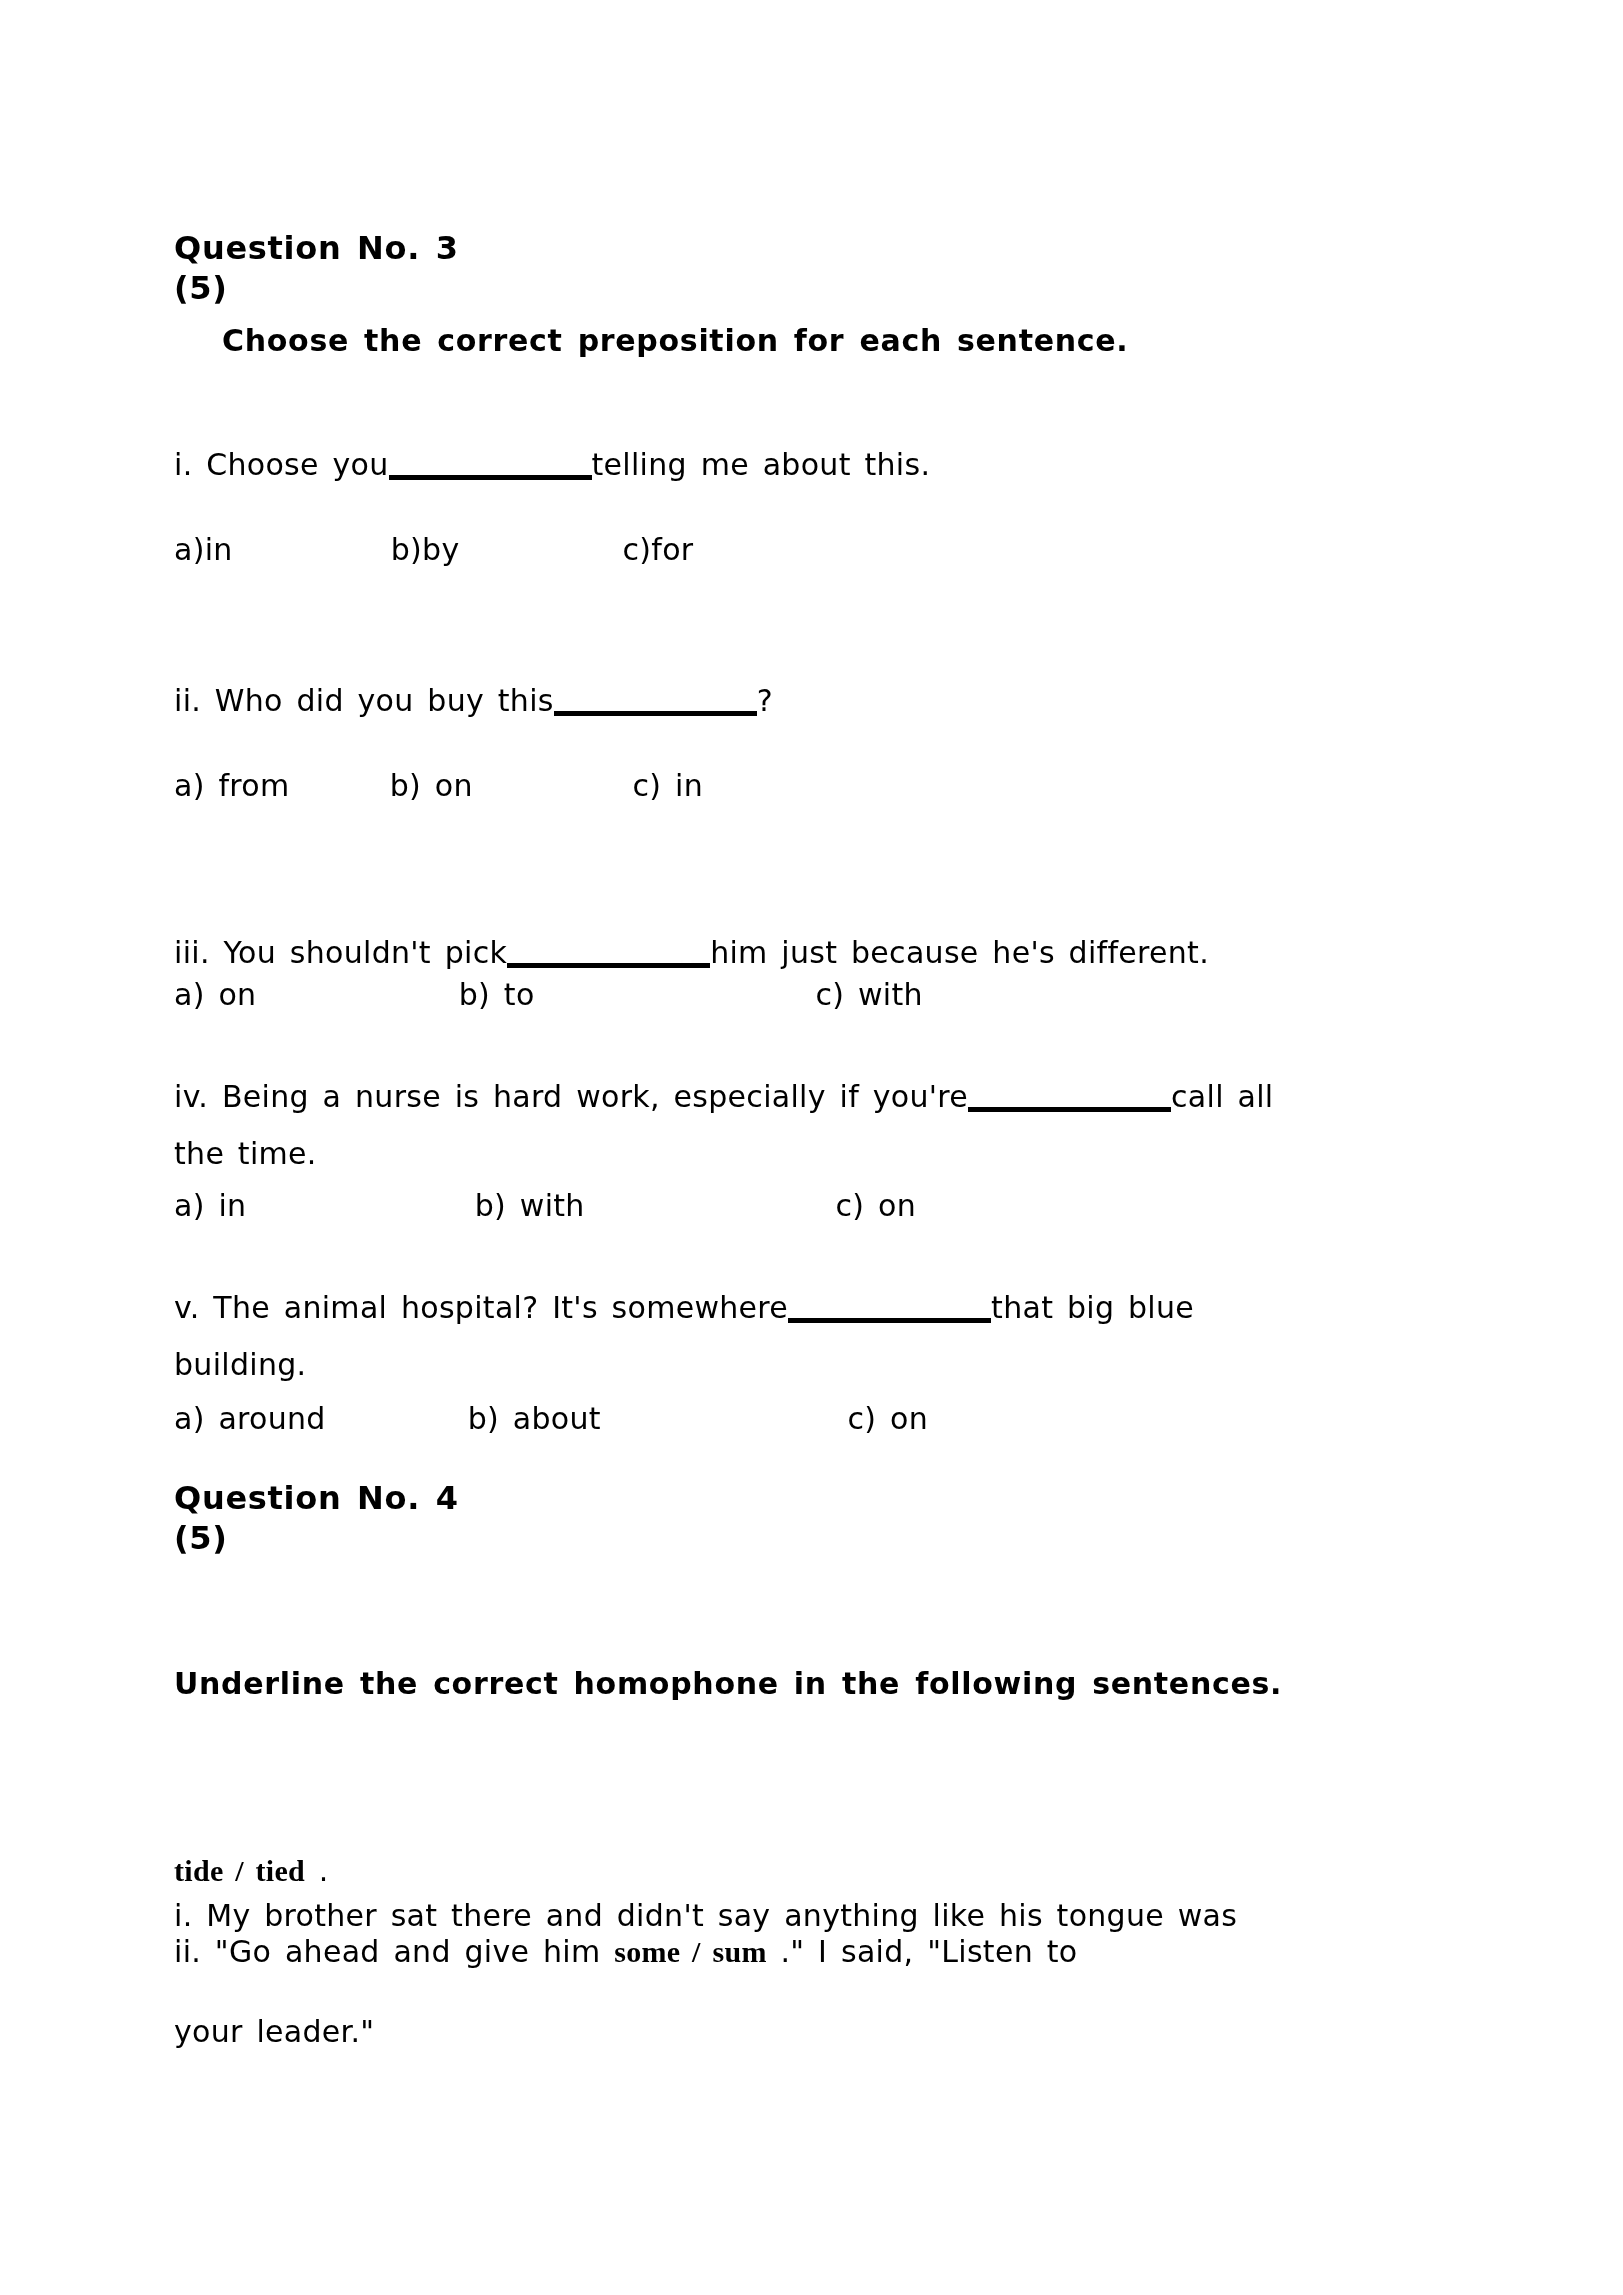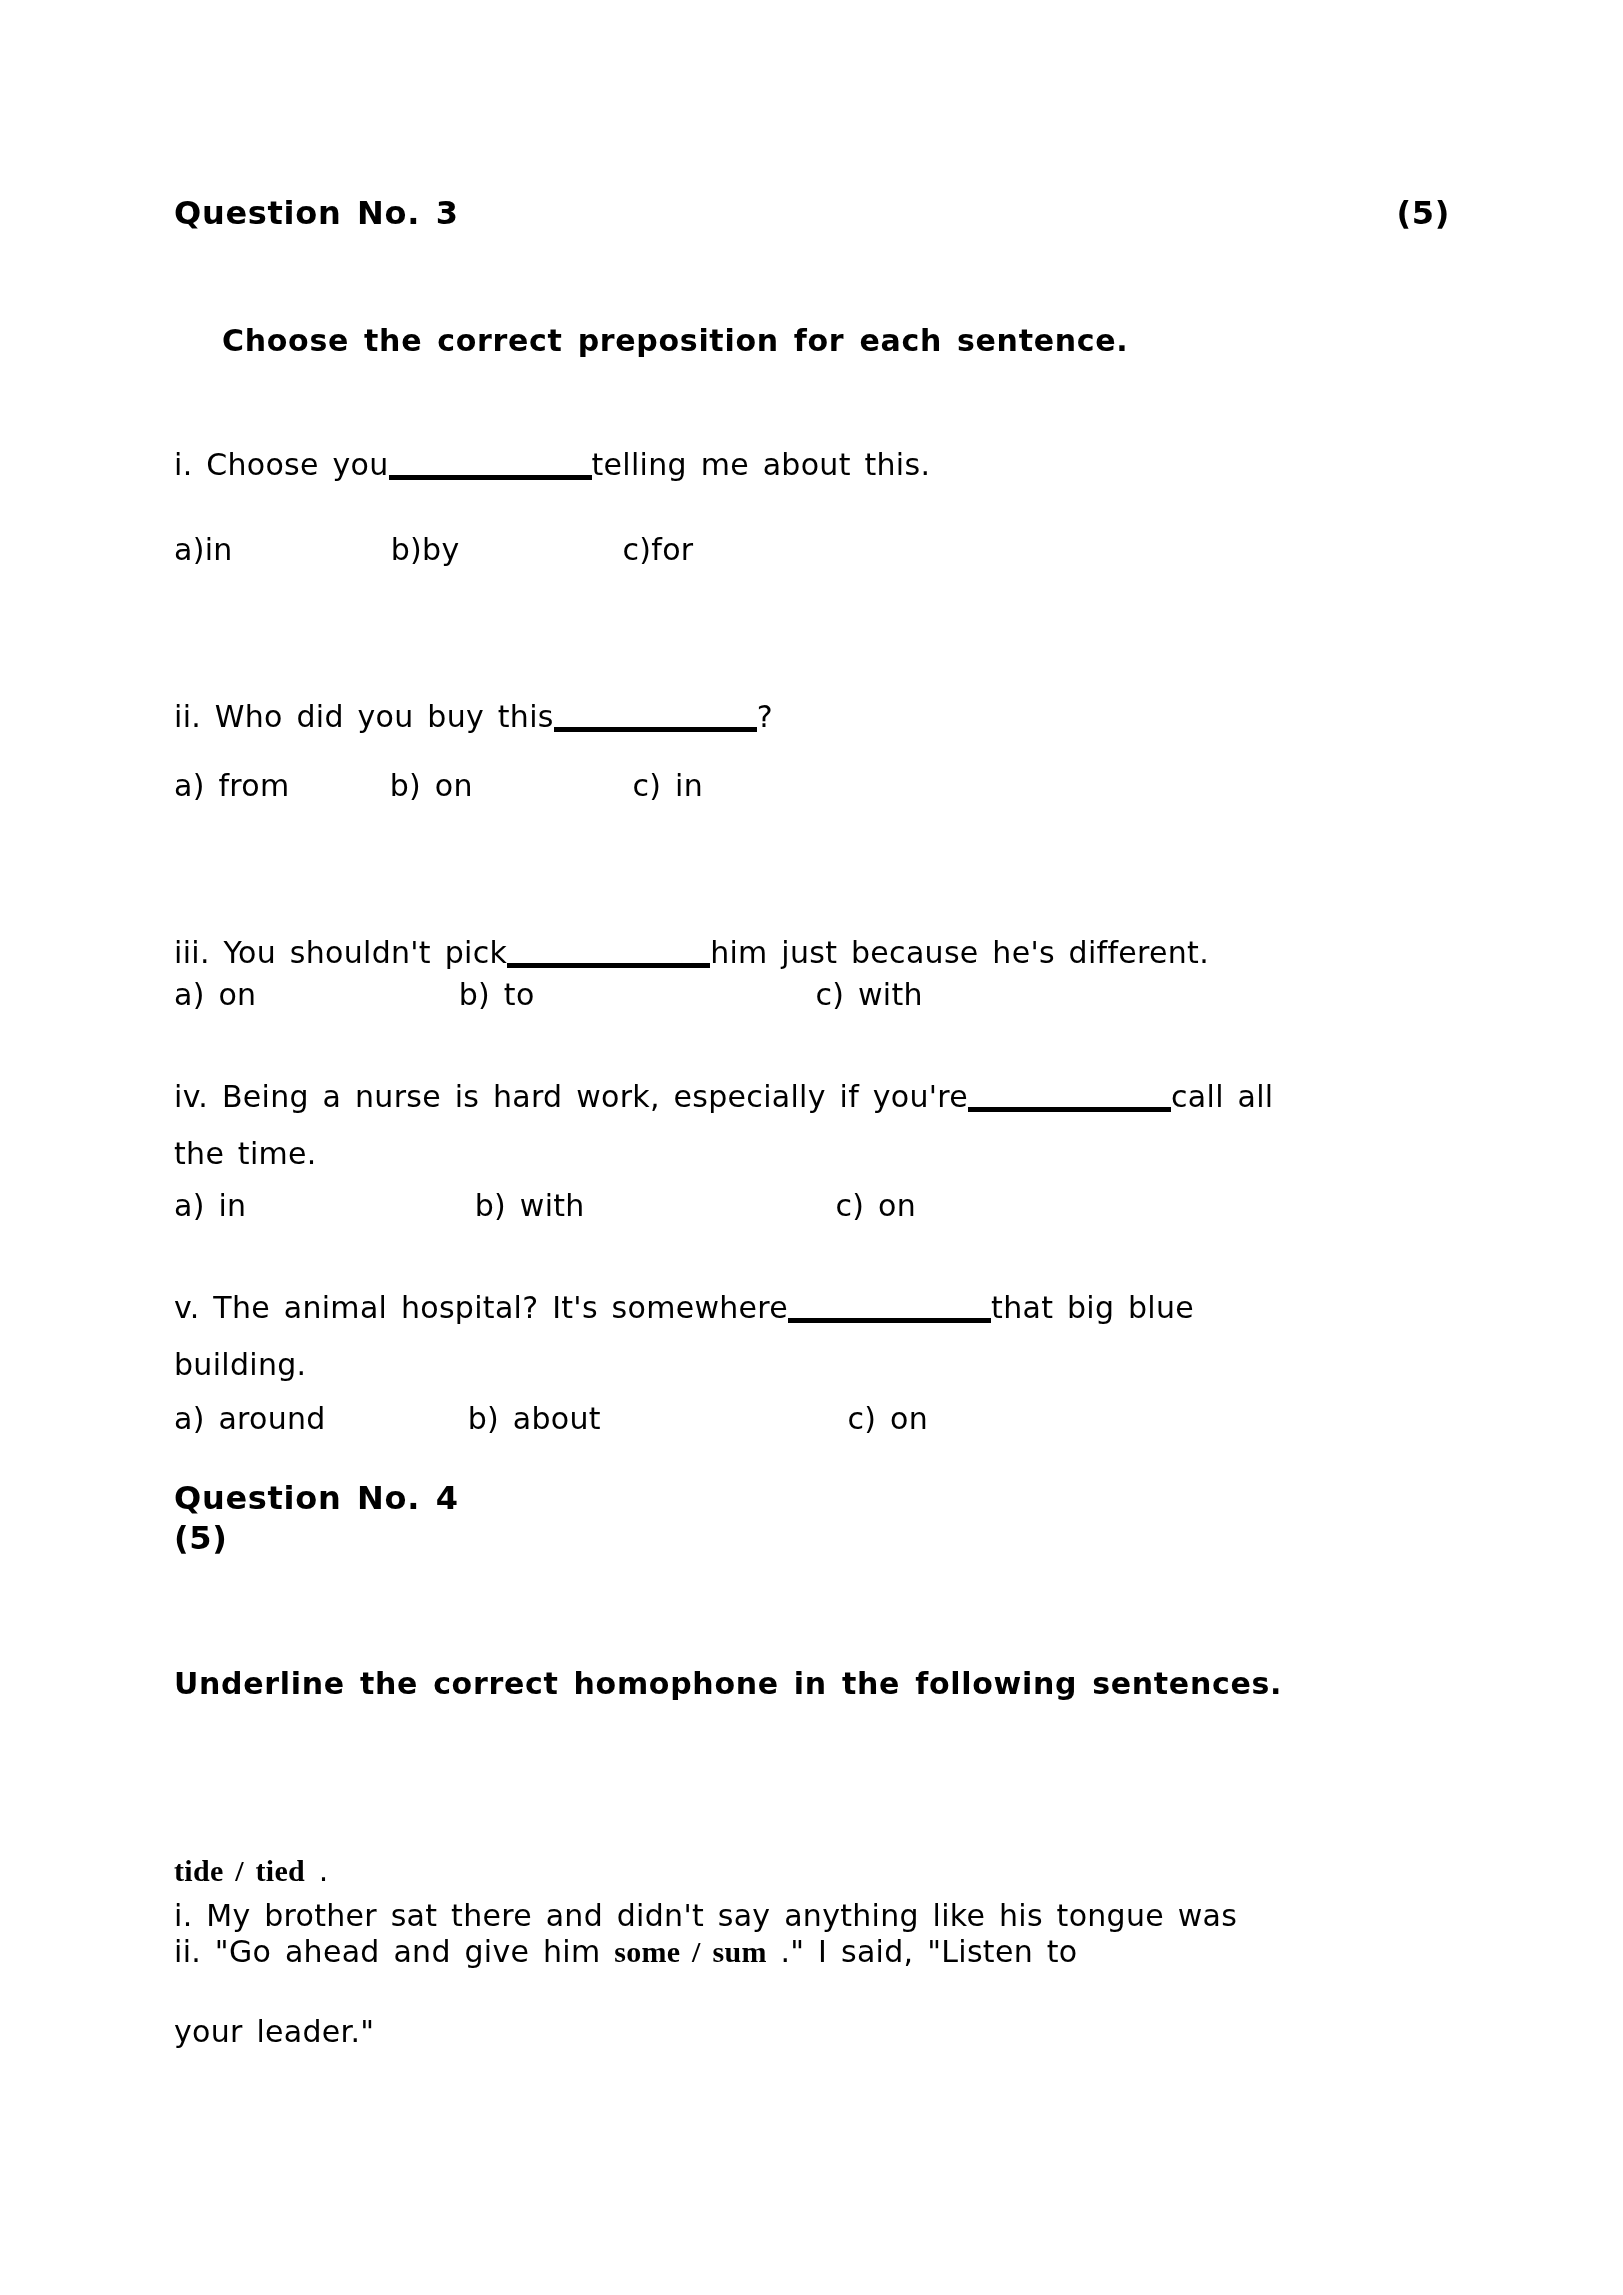--- a/index.html
+++ b/index.html
@@ -27,35 +27,35 @@
   .opt{display:inline-block;}
   .w310{width:203px}.w333{width:218px}
   .w308{width:202px}.w350{width:229px}
   .w414{width:271px}.w524{width:343px}
   .w438{width:287px}.w530{width:347px}
   .w428{width:280px}.w560{width:366px}
 </style>
 </head>
 <body>
 
-<div class="line hdr" style="top:193px;">
+<div class="line hdr" style="top:228px;flex-direction:column;">
   <span>Question No. 3</span>
   <span>(5)</span>
 </div>
 
 <div class="line instr" style="top:322px;margin-left:48px;">Choose the correct preposition for each sentence.</div>
 
 <div class="line" style="top:446px;"><span>i. Choose you</span><span class="blank"></span><span>telling me about this.</span></div>
 <div class="line" style="top:531px;">
   <span class="opt w310">a)in</span>
   <span class="opt w333">b)by</span>
   <span class="opt">c)for</span>
 </div>
 
-<div class="line" style="top:698px;"><span>ii. Who did you buy this</span><span class="blank"></span><span>?</span></div>
+<div class="line" style="top:682px;"><span>ii. Who did you buy this</span><span class="blank"></span><span>?</span></div>
 <div class="line" style="top:767px;">
   <span class="opt w308">a) from</span>
   <span class="opt w350">b) on</span>
   <span class="opt">c) in</span>
 </div>
 
 <div class="line" style="top:917px;margin-top:17px;"><span>iii. You shouldn't pick</span><span class="blank"></span><span>him just because he's different.</span></div>
 <div class="line" style="top:976px;">
   <span class="opt w414">a) on</span>
   <span class="opt w524">b) to</span>

